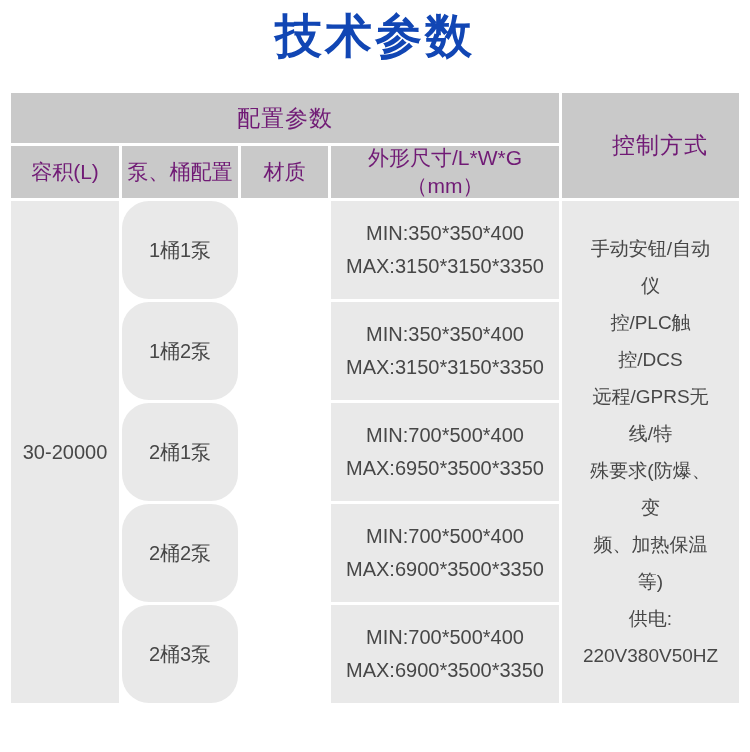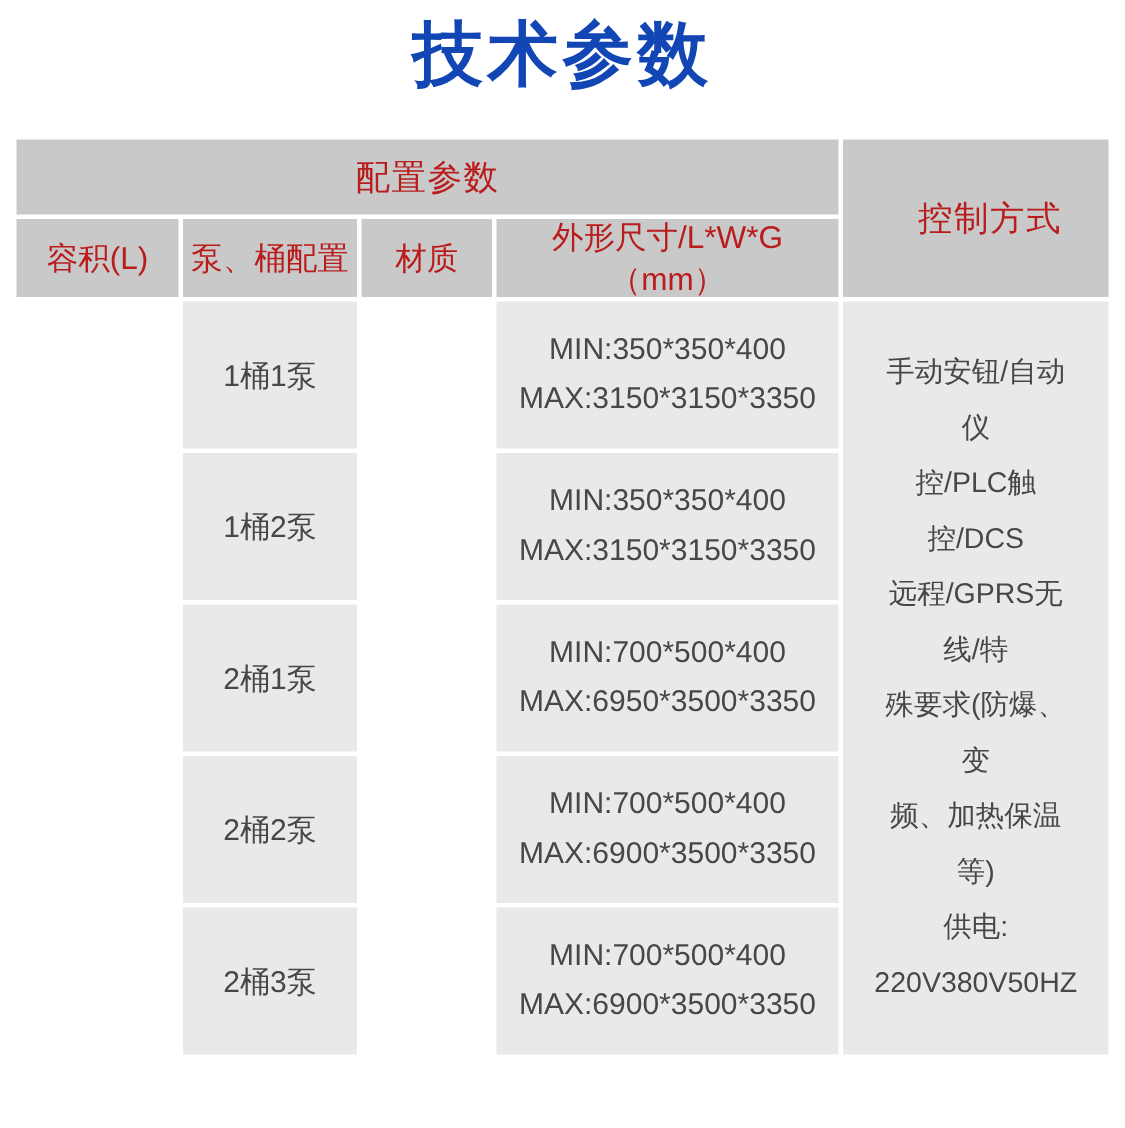--- a/index.html
+++ b/index.html
@@ -37,21 +37,21 @@
   .cell {
     display: flex;
     align-items: center;
     justify-content: center;
     text-align: center;
     white-space: pre-line;
   }
 
   .th {
     background: #c9c9c9;
-    color: #b91c1c;
+    color: #701a75;
     font-size: 21px;
   }
   .th-group { font-size: 23px; letter-spacing: 1px; }
 
   .td {
     background: #e9e9e9;
     color: #474747;
     font-size: 20px;
   }
 
@@ -59,40 +59,41 @@
   .c-control-h { grid-column: 5;     grid-row: 1 / 3; padding-left: 19px; }
   .c-h1 { grid-column: 1; grid-row: 2; }
   .c-h2 { grid-column: 2; grid-row: 2; }
   .c-h3 { grid-column: 3; grid-row: 2; }
   .c-h4 { grid-column: 4; grid-row: 2; }
 
   .c-volume    { grid-column: 1; grid-row: 3 / 8; }
   .c-material  { grid-column: 3; grid-row: 3 / 8; line-height: 38px; }
   .c-control-b { grid-column: 5; grid-row: 3 / 8; font-size: 19px; line-height: 37px; padding: 0 20px; }
 
-  .c-config { grid-column: 2; }
+  .c-config { grid-column: 2; border-radius: 27px; }
   .c-dims   { grid-column: 4; line-height: 33px; }
 </style>
 </head>
 <body>
 
 <div class="page">
 
   <h1 class="page-title">技术参数</h1>
 
   <div class="tech-table">
 
     <div class="cell th th-group c-group">配置参数</div>
     <div class="cell th th-group c-control-h">控制方式</div>
 
     <div class="cell th c-h1">容积(L)</div>
     <div class="cell th c-h2">泵、桶配置</div>
     <div class="cell th c-h4">外形尺寸/L*W*G（mm）</div>
     <div class="cell th c-h3">材质</div>
 
+    <div class="cell td c-volume">30-20000</div>
     <div class="cell td c-control-b">手动安钮/自动仪
 控/PLC触控/DCS
 远程/GPRS无线/特
 殊要求(防爆、变
 频、加热保温等)
 供电:
 220V380V50HZ</div>
 
     <div class="cell td c-config" style="grid-row:3">1桶1泵</div>
     <div class="cell td c-dims" style="grid-row:3">MIN:350*350*400

